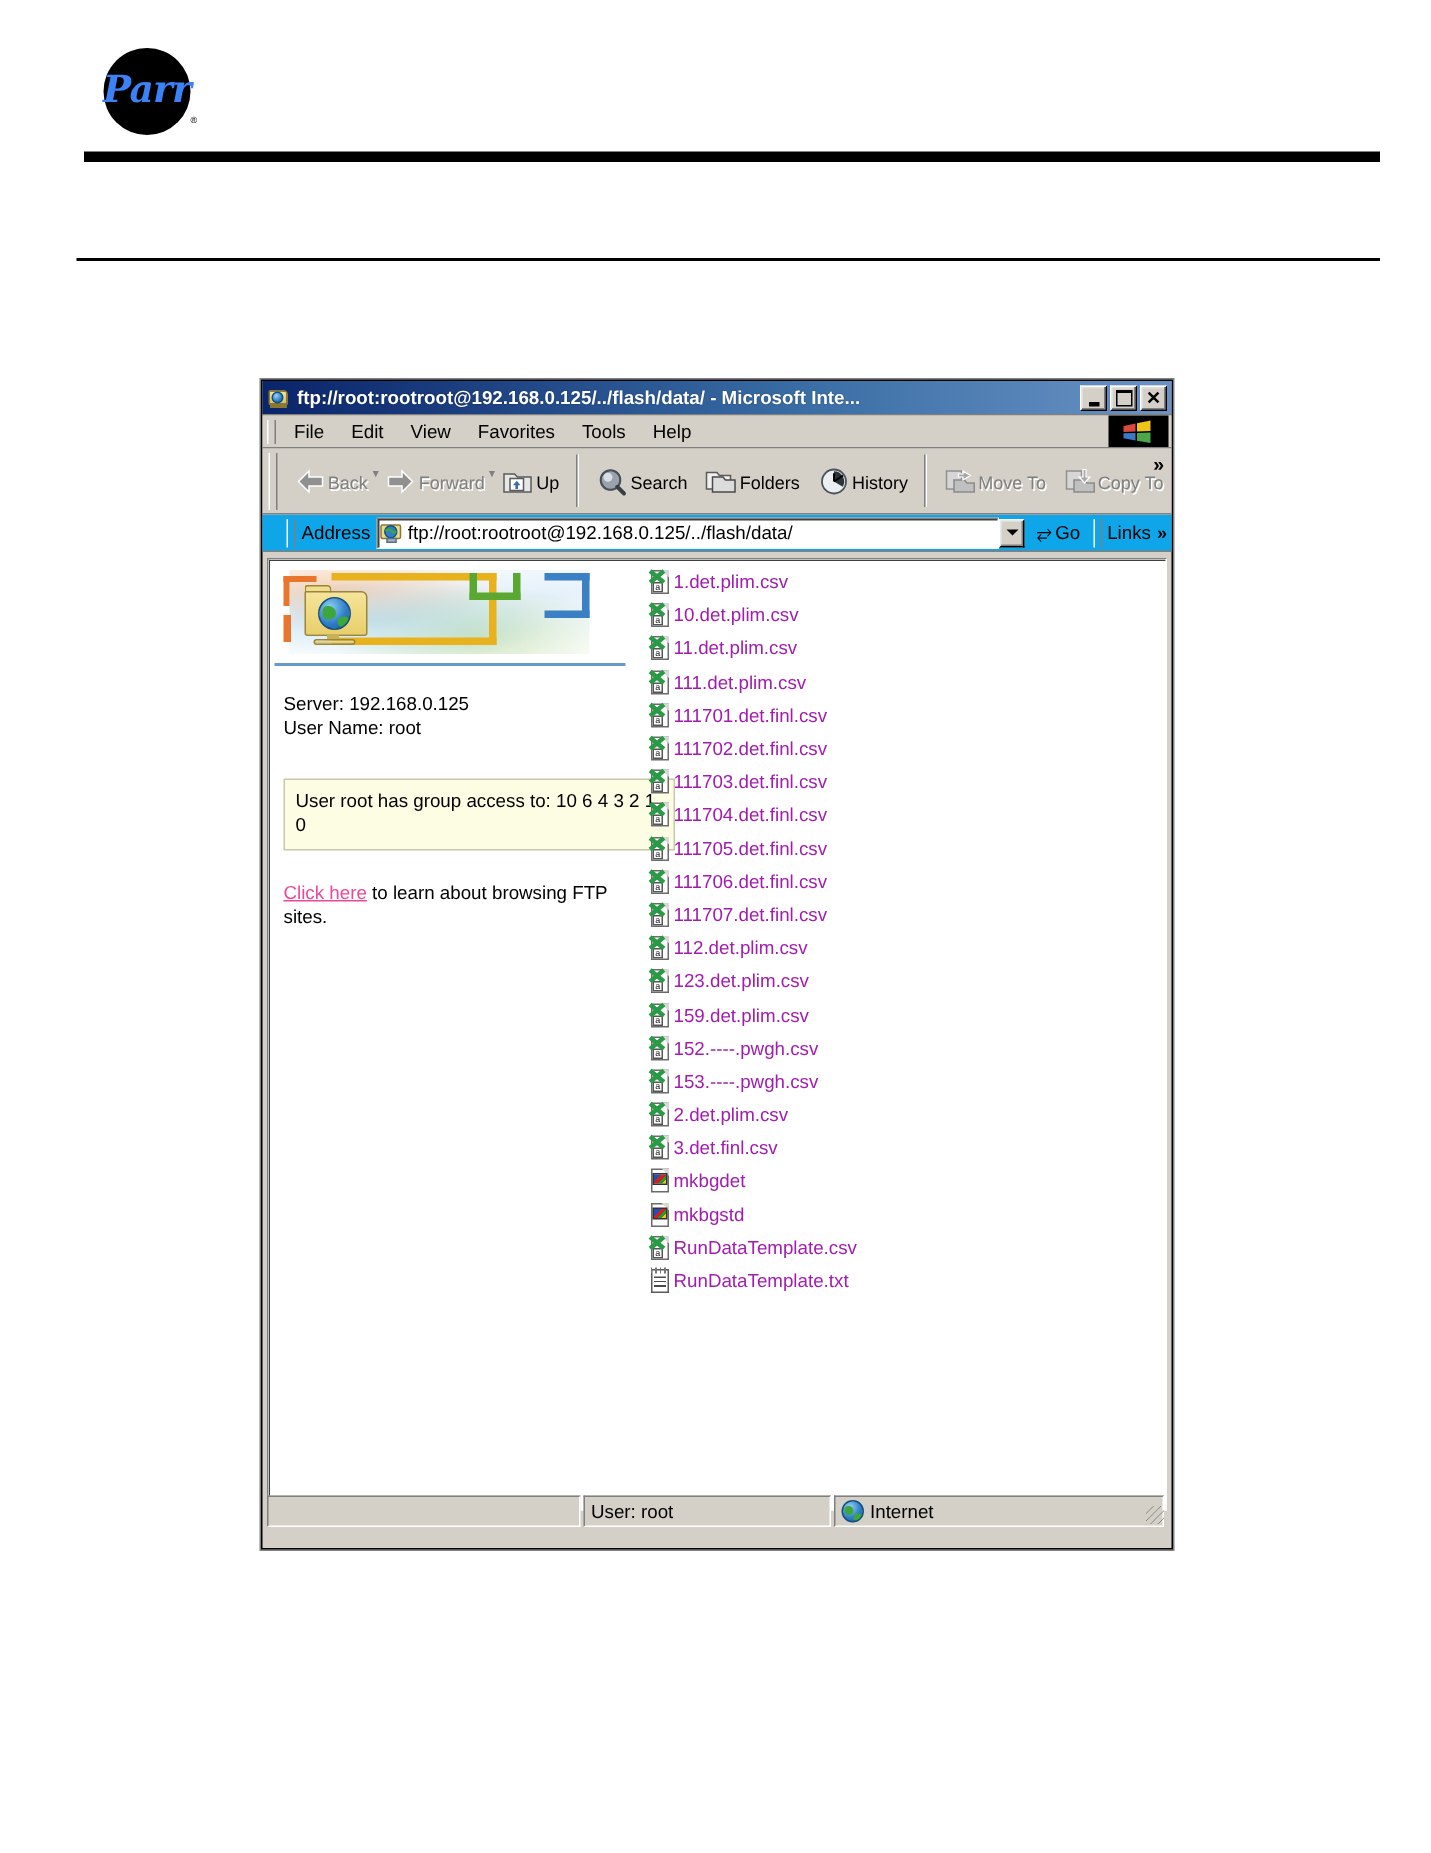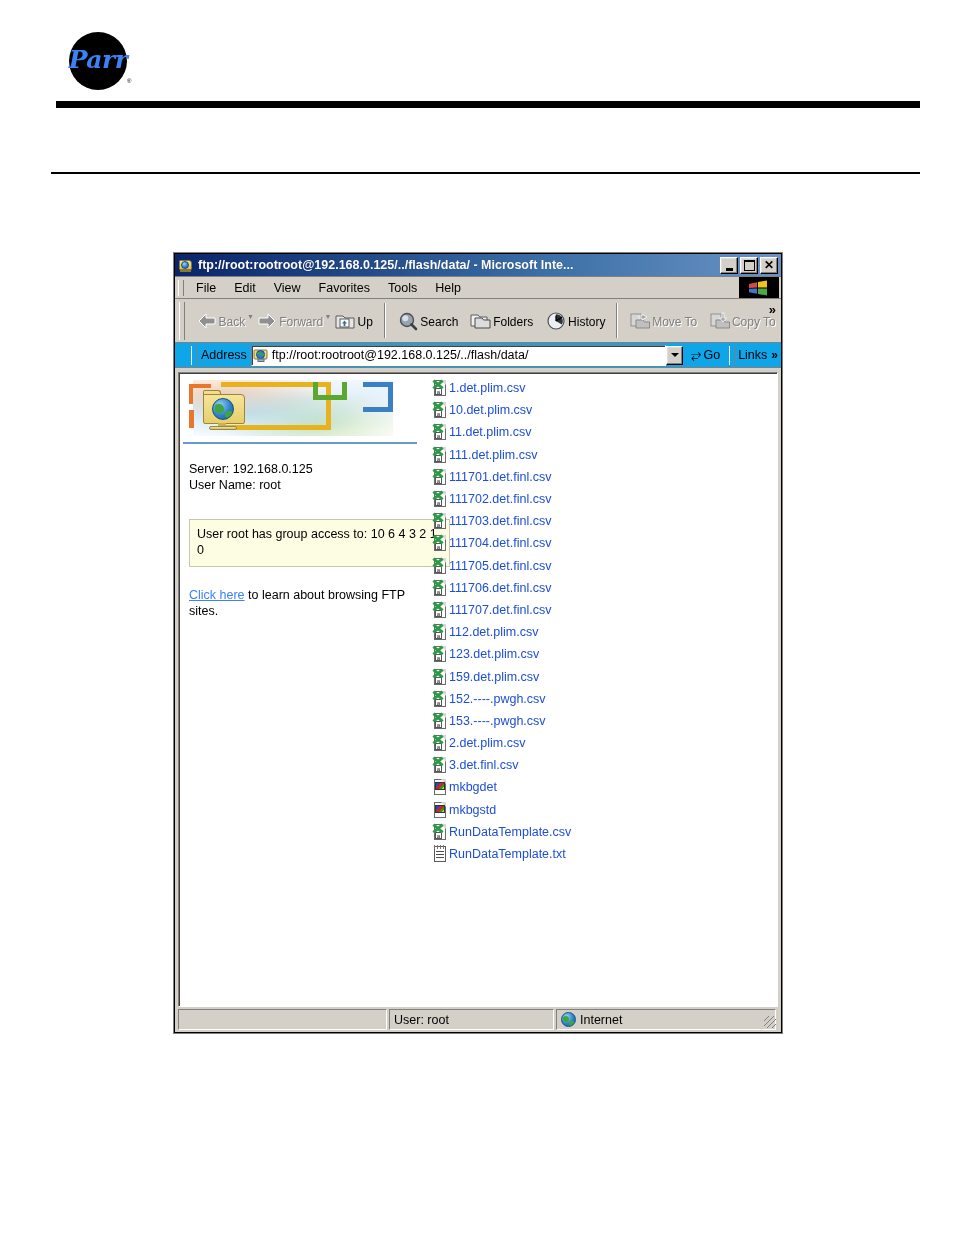--- a/index.html
+++ b/index.html
@@ -325,35 +325,35 @@
     border: 1px solid #c8c8b0;
     padding: 6px 7px 8px 7px;
     font-size: 12.5px; color: #000000; line-height: 16px;
   }
   .help-text {
     margin: 20px 0 0 6px;
     font-size: 12.5px; color: #000000; line-height: 16px;
     width: 230px;
   }
   .help-text a {
-    color: #3b82f6; text-decoration: underline; cursor: pointer;
+    color: #ec4899; text-decoration: underline; cursor: pointer;
   }
 
   
   .file-pane {
     flex: 1 1 auto;
     padding: 4px 0 0 2px;
     overflow: hidden;
   }
   .file-row {
     display: flex; align-items: center;
     height: 22.2px;
   }
   .file-row .fname {
-    font-size: 12.5px; color: #1d4ed8; white-space: nowrap;
+    font-size: 12.5px; color: #a21caf; white-space: nowrap;
     padding-left: 1px;
   }
   .ficon { width: 17px; height: 18px; position: relative; flex: 0 0 auto; }
 
   
   .ico-csv .page {
     position: absolute; left: 3px; top: 1px; width: 12px; height: 16px;
     background: #ffffff; border: 1px solid #6b6b6b;
   }
   .ico-csv .page::after {
@@ -402,21 +402,21 @@
     position: absolute; left: 3px; top: 0px; width: 12px; height: 4px;
     background: repeating-linear-gradient(to right, #777 0 1px, transparent 1px 3px);
   }
   .ico-txt .lines {
     position: absolute; left: 5px; top: 6px; width: 8px; height: 9px;
     background: repeating-linear-gradient(#4a4a4a 0 1px, transparent 1px 3px);
   }
 
   
   .statusbar {
-    position: absolute; left: 3px; right: 3px; bottom: 2px;
+    position: absolute; left: 3px; right: 3px; bottom: 14px;
     height: 21px;
     display: flex; align-items: stretch;
   }
   .sb-cell {
     border: 1px solid;
     border-color: #808080 #ffffff #ffffff #808080;
     background: #d4d0c8;
     display: flex; align-items: center;
     font-size: 12.5px; color: #000000;
     padding: 0 4px;

